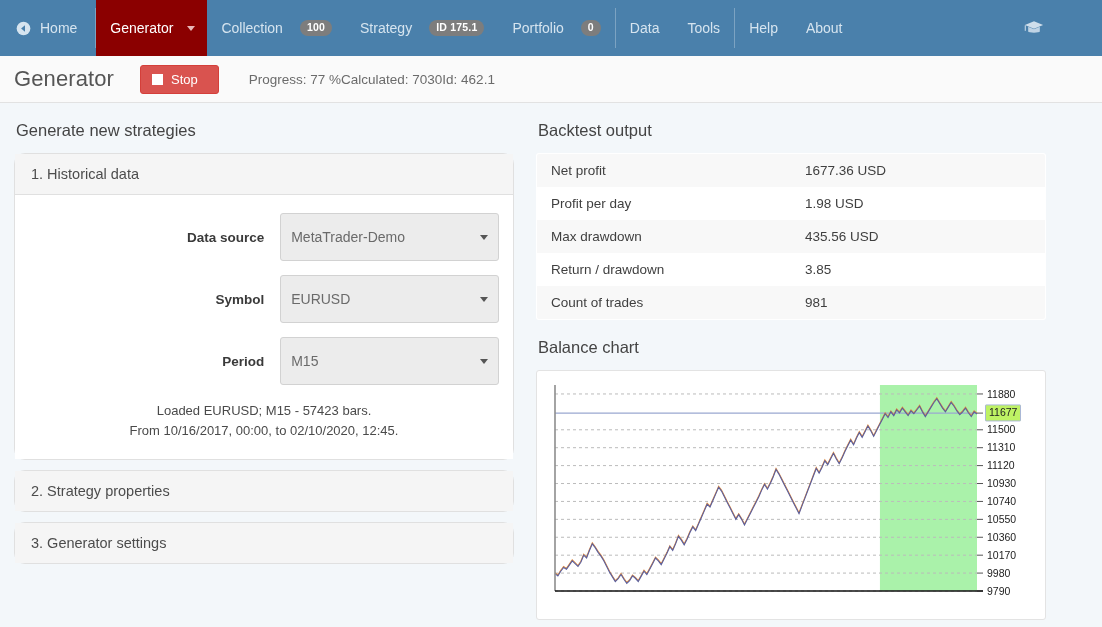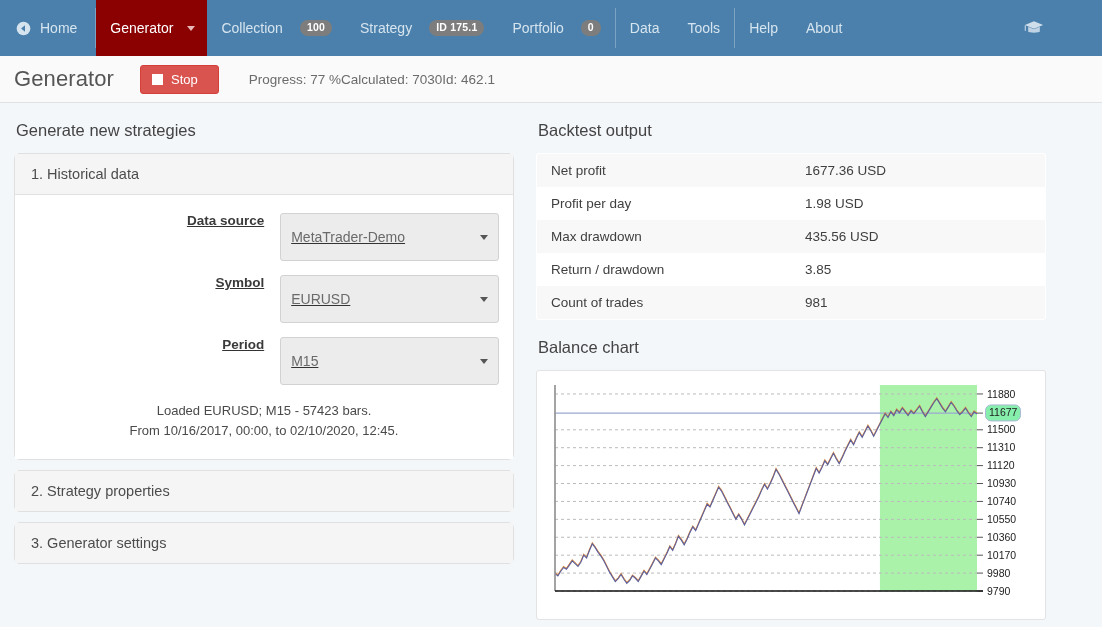--- a/index.html
+++ b/index.html
@@ -119,37 +119,37 @@
     color: #444;
     margin: 0 0 13px 0;
     font-weight: normal;
     padding-left: 2px;
   }
 
   
   .panel {
     background: #fff;
     border: 1px solid #e0e0e0;
-    border-radius: 6px;
+    border-radius: 11px;
     margin-bottom: 10px;
   }
   .panel-head {
     background: #f5f5f5;
     border-bottom: 1px solid #e0e0e0;
     padding: 12px 16px;
     font-size: 14.5px;
     color: #4c4c4c;
     cursor: pointer;
   }
   .panel.collapsed .panel-head { border-bottom: none; }
   .panel-body { padding: 18px 14px 14px; background: #fff; }
   .form-row {
     display: flex;
+    align-items: center;
     margin-bottom: 14px;
-    text-decoration: underline;
   }
   .form-label {
     width: 255px;
     text-align: right;
     padding-right: 16px;
     font-size: 13.5px;
     font-weight: bold;
     color: #3a3a3a;
   }
   .select-box {
@@ -208,26 +208,26 @@
     border: 1px solid #e3e3e3;
     border-radius: 3px;
     padding: 8px;
     margin-top: 2px;
   }
   .chart-wrap { position: relative; width: 100%; height: 232px; }
   .chart-wrap svg { display: block; width: 100%; height: 100%; }
   .price-tag {
     position: absolute;
     border: 1px solid #aab8d6;
-    background: #86efac;
+    background: #bef264;
     font-size: 10.5px;
     color: #222;
     padding: 1px 3px;
     line-height: 1.25;
-    border-radius: 6px;
+    border-radius: 1px;
   }
 </style>
 </head>
 <body>
 
 <div class="navbar">
   <div class="nav-group">
     <div class="nav-item home">
       <span>
         <svg class="home-icon" viewBox="0 0 16 16">

